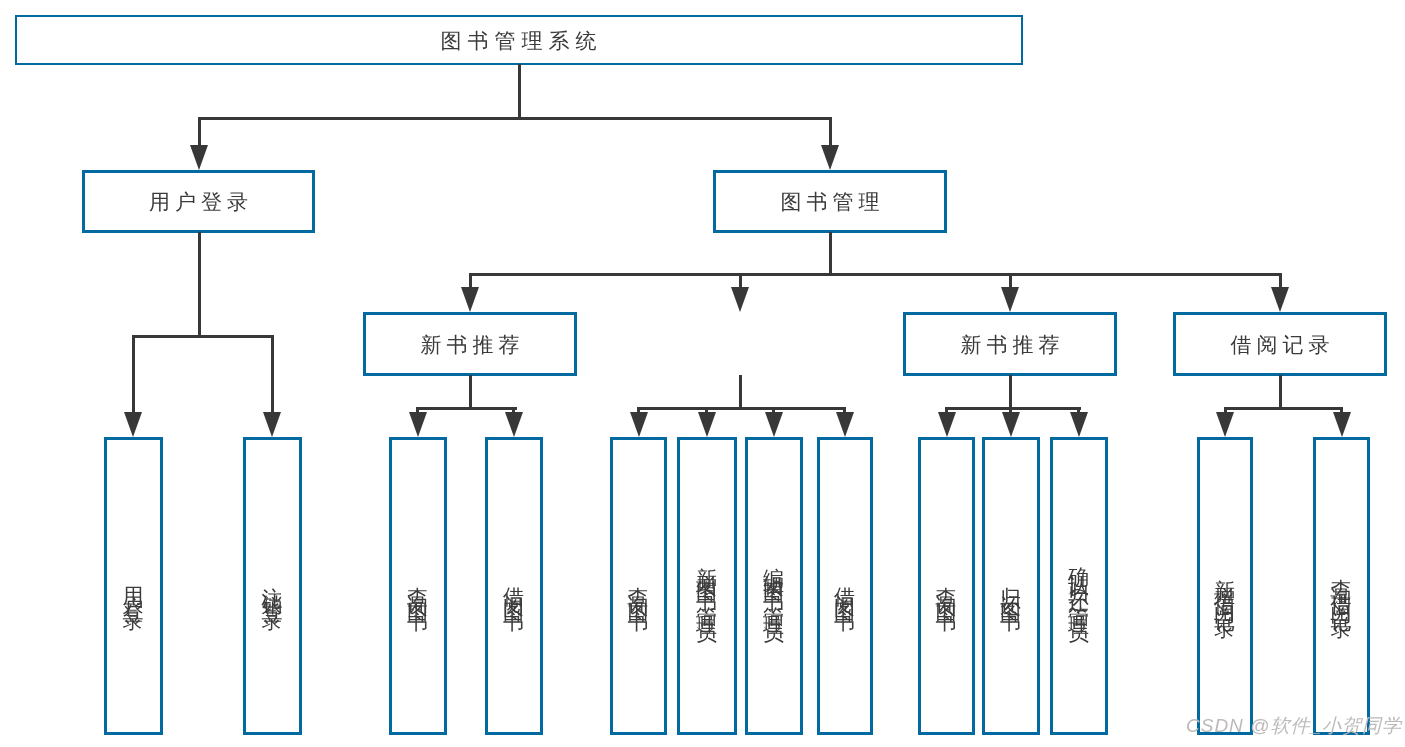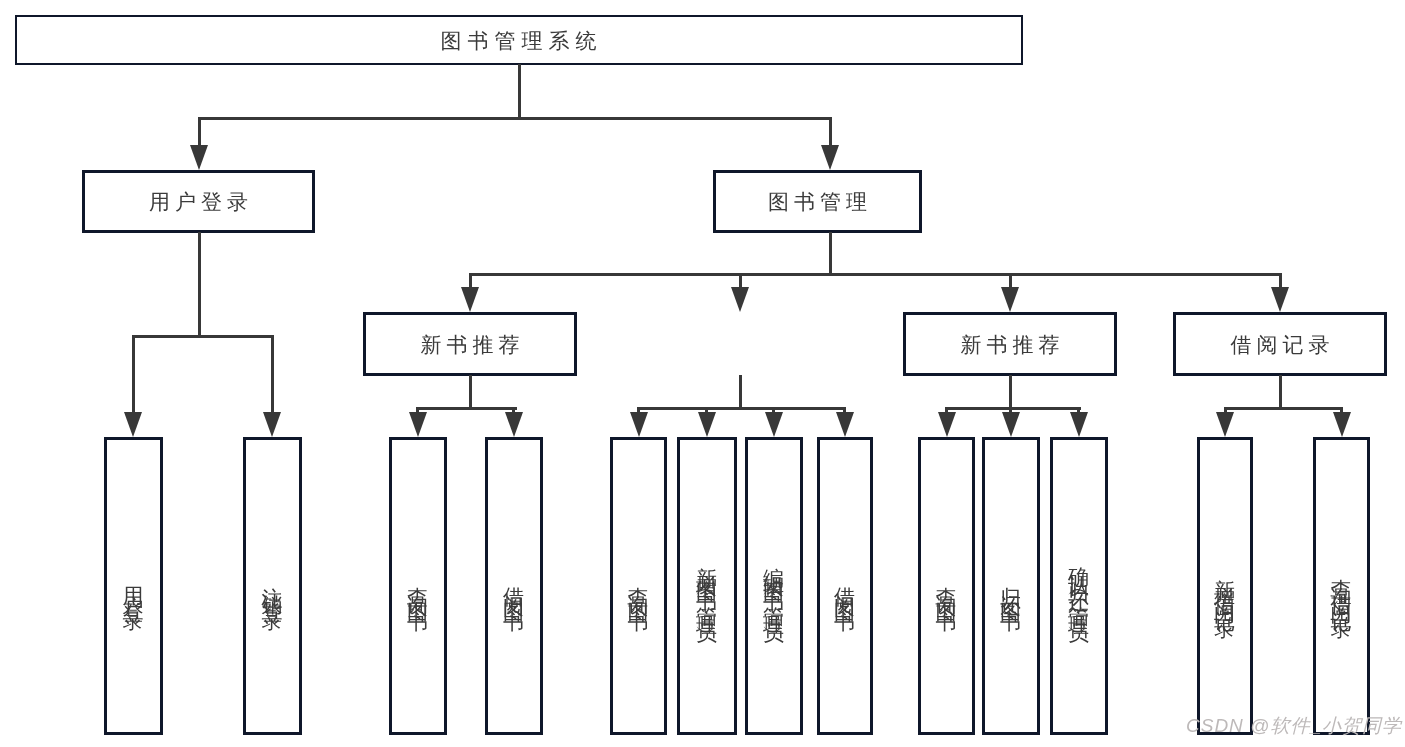--- a/index.html
+++ b/index.html
@@ -7,21 +7,21 @@
   body {
     width:1405px; height:747px;
     font-family:"Liberation Sans", sans-serif;
     overflow:hidden;
   }
   #canvas { position:relative; width:1405px; height:747px; background:#ffffff; }
 
   .box {
     position:absolute;
     background:#ffffff;
-    border:3px solid #0f172a;
+    border:3px solid #0369a1;
     color:#3b3b3b;
     display:flex; align-items:center; justify-content:center;
     font-size:21px;
     letter-spacing:5px;
     text-indent:5px;
     line-height:1;
     white-space:nowrap;
   }
   .box.root { border-width:2px; letter-spacing:6px; }
 
@@ -57,21 +57,21 @@
 </style>
 </head>
 <body>
 
 <div id="canvas">
 
   <div class="box root" style="left:15px; top:15px; width:1008px; height:50px;">图书管理系统</div>
 
   <div class="box" style="left:82px; top:170px; width:233px; height:63px;">用户登录</div>
 
-  <div class="box" style="left:713px; top:170px; width:209px; height:63px;">图书管理</div>
+  <div class="box" style="left:713px; top:170px; width:234px; height:63px;">图书管理</div>
 
   <div class="box" style="left:363px; top:312px; width:214px; height:64px;">新书推荐</div>
 
 
   <div class="box" style="left:903px; top:312px; width:214px; height:64px;">新书推荐</div>
 
   <div class="box" style="left:1173px; top:312px; width:214px; height:64px;">借阅记录</div>
 
   <div class="box vbox" style="left:104px; top:437px; width:59px; height:298px;">用户登录</div>
 

